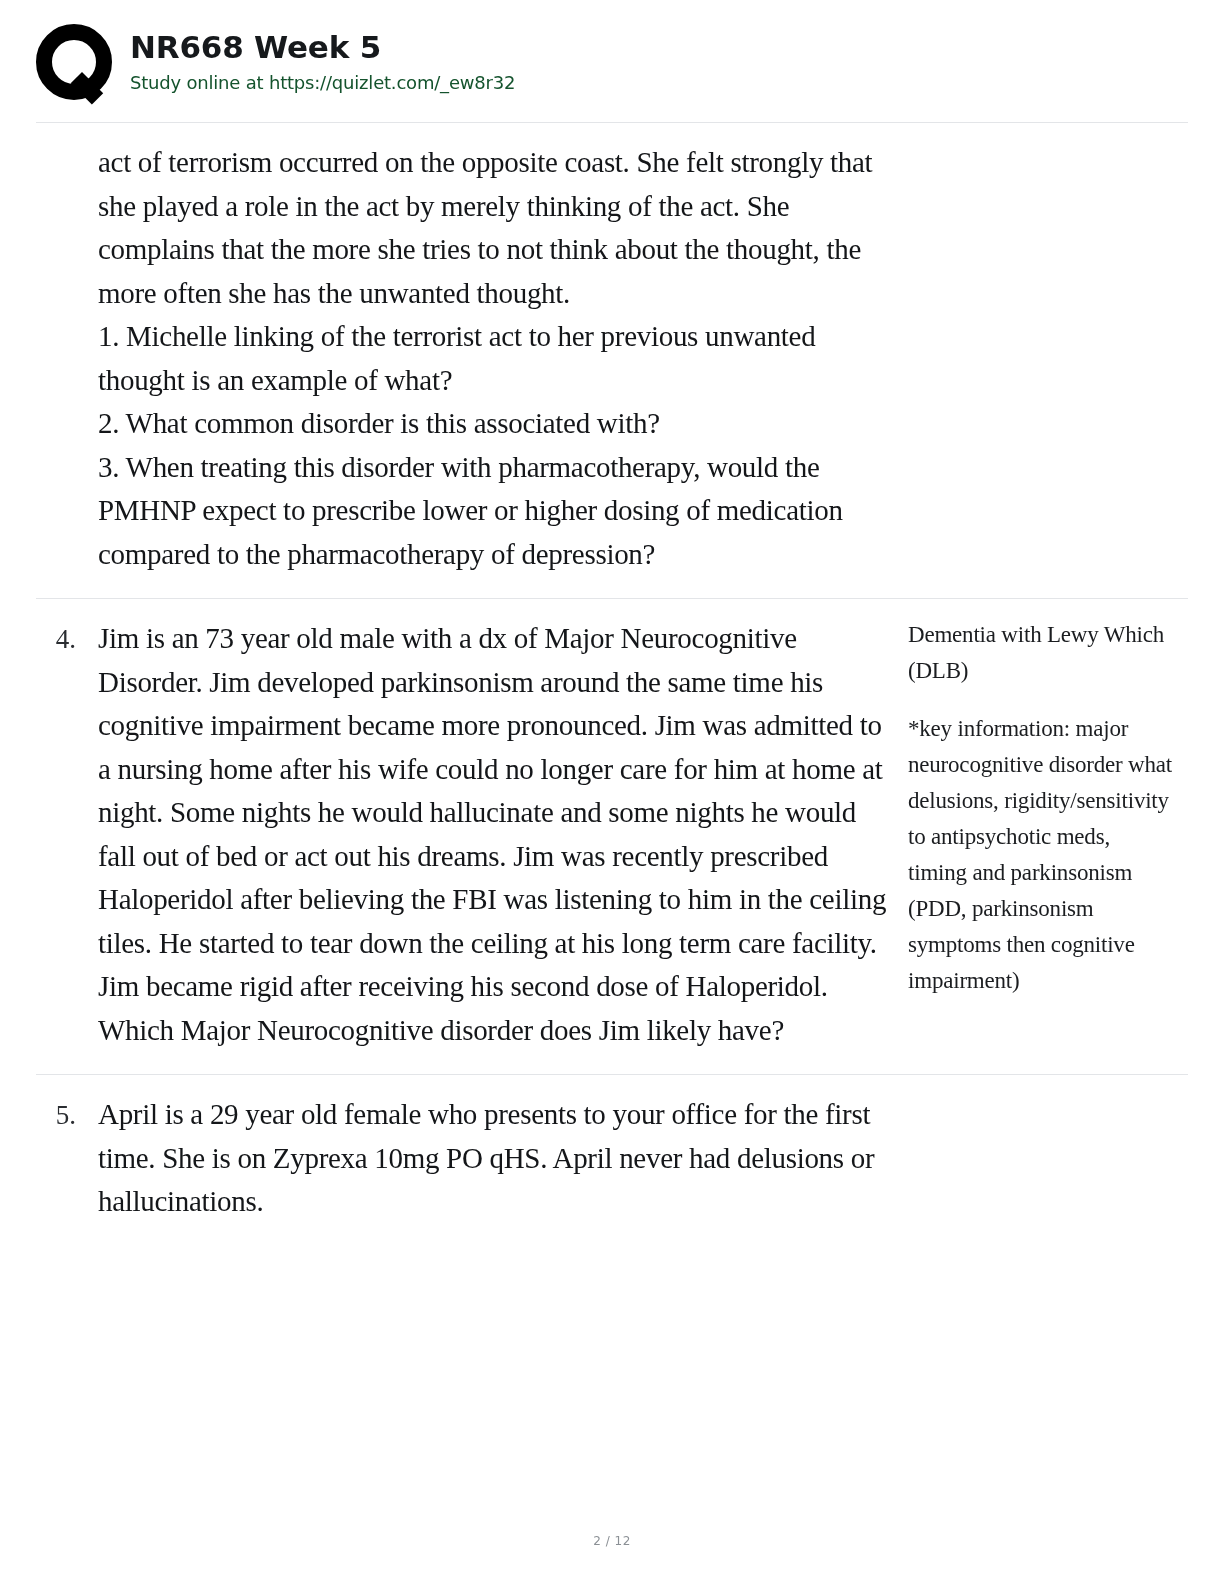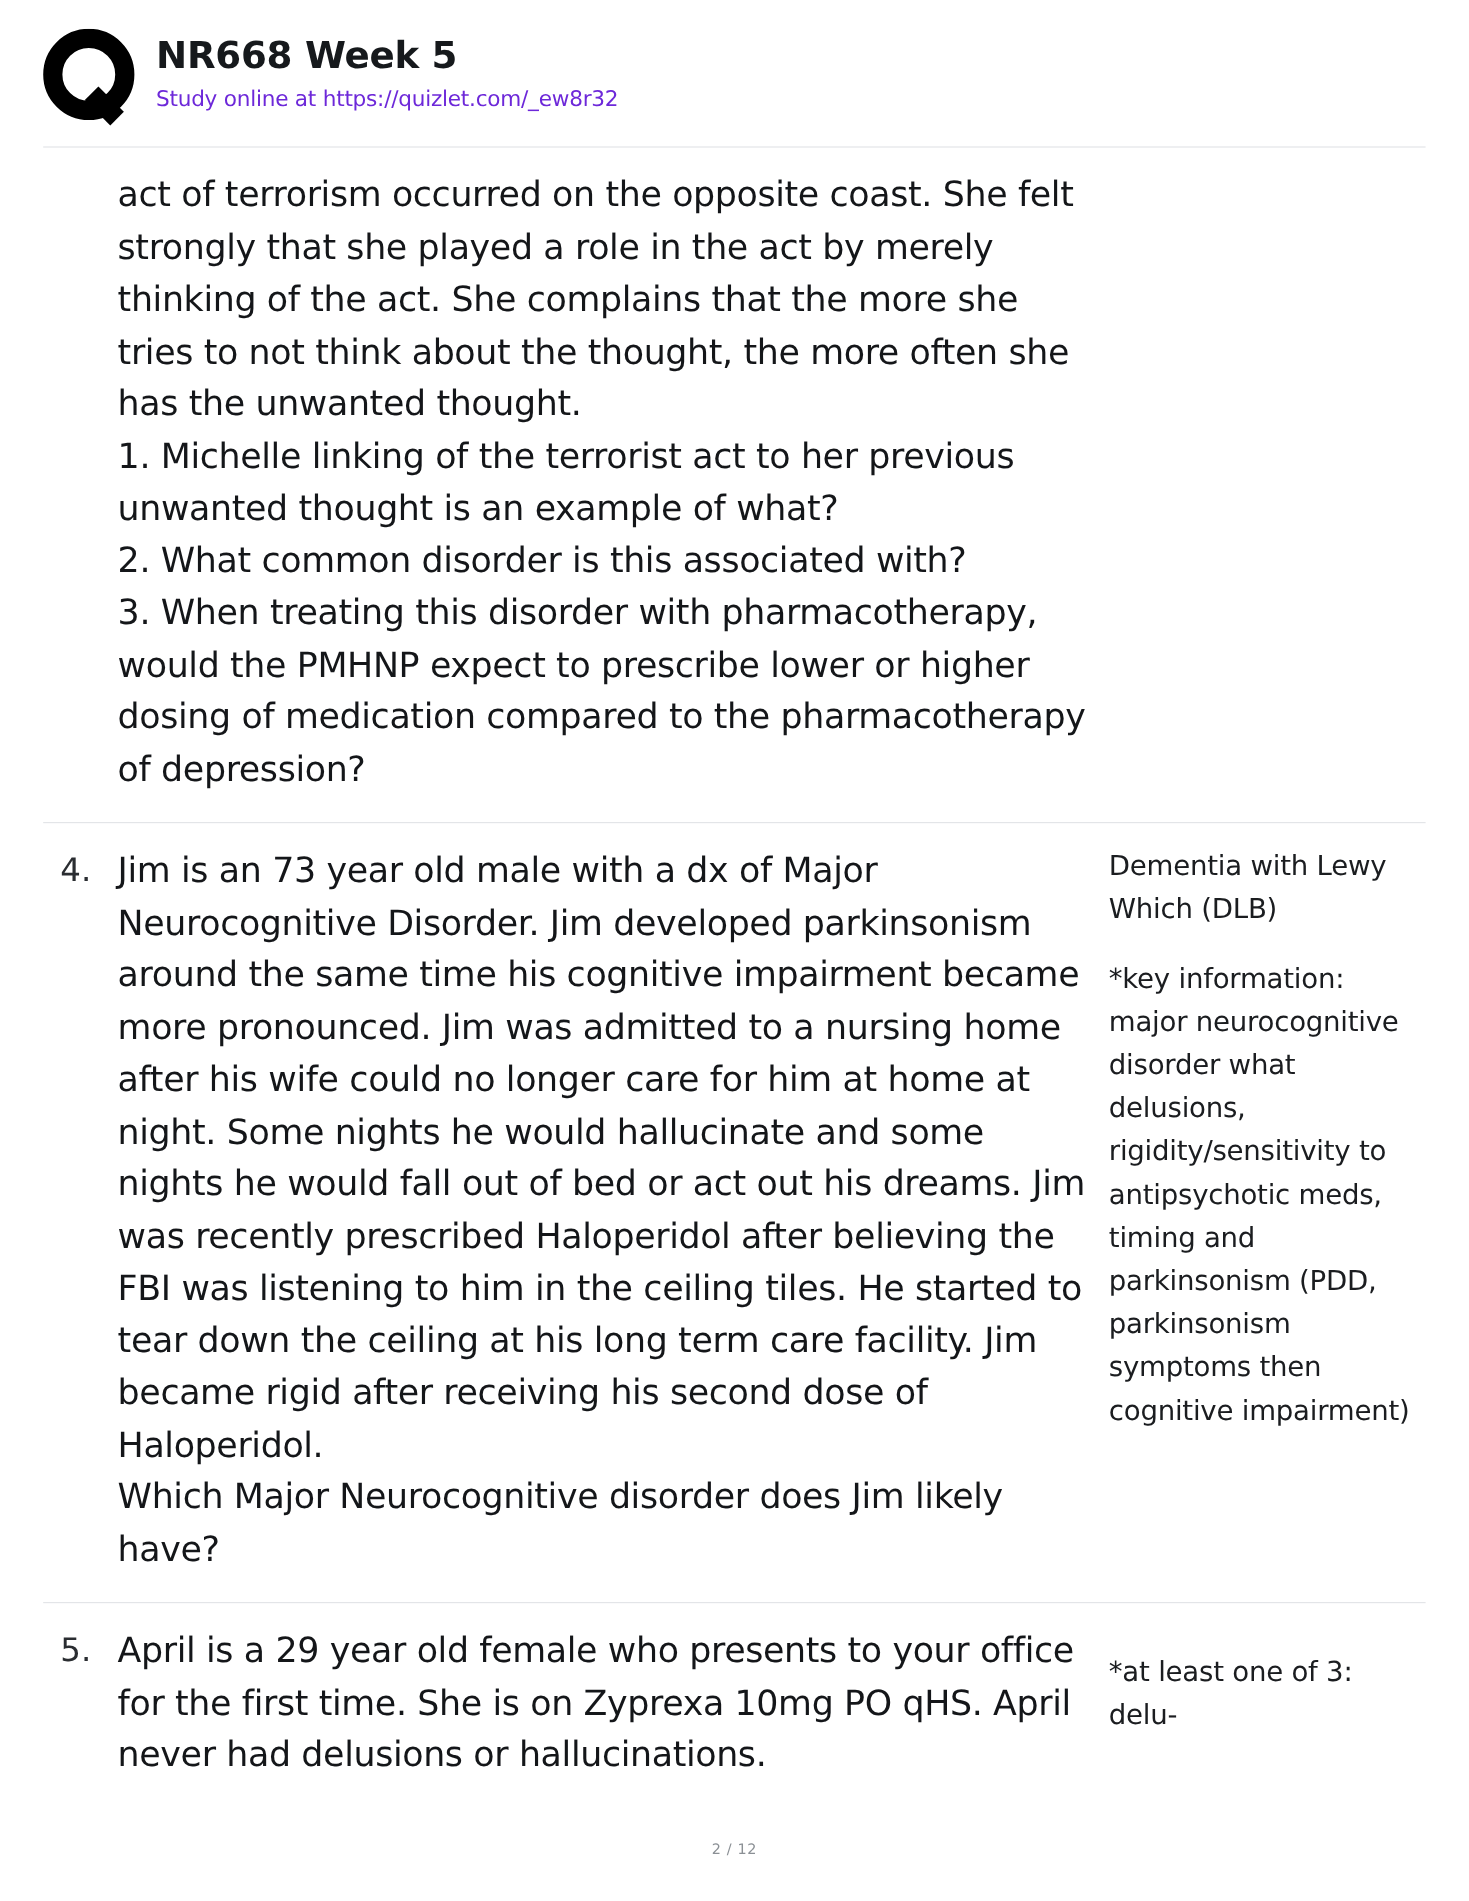--- a/index.html
+++ b/index.html
@@ -44,36 +44,37 @@
   }
   .doc-title {
     font-size: 31px;
     font-weight: bold;
     line-height: 1.15;
     letter-spacing: -0.2px;
     color: #16191c;
   }
   .doc-sub {
     font-size: 18px;
-    color: #6d28d9;
+    color: #14532d;
     margin-top: 6px;
     letter-spacing: -0.2px;
   }
 
   .hr {
     height: 1px;
     background: #e3e5e8;
     margin: 12px 36px 0 36px;
   }
 
   
   .row {
     display: flex;
-    padding: 18px 36px 10px 36px;
+    padding: 18px 52px 10px 36px;
     box-sizing: border-box;
+    font-family: Liberation Serif, serif;
   }
   .num {
     width: 62px;
     flex: 0 0 62px;
     font-size: 27px;
     color: #2a2d31;
     text-align: right;
     padding-right: 22px;
     box-sizing: border-box;
     line-height: 44px;
@@ -163,18 +164,17 @@
 
   <div class="hr"></div>
 
   <div class="row">
     <div class="num">5.</div>
     <div class="term">
         <p style="white-space: pre-line;">April is a 29 year old female who presents to your office for the first time. She is on Zyprexa 10mg PO qHS. April never had delusions or hallucinations.</p>
       </div>
     <div class="definition">
       <span class="gap"></span>
-      <p>*at least one of 3: delu-</p>
     </div>
   </div>
 
   <div class="footer">2 / 12</div>
 </div>
 
 </body></html>

